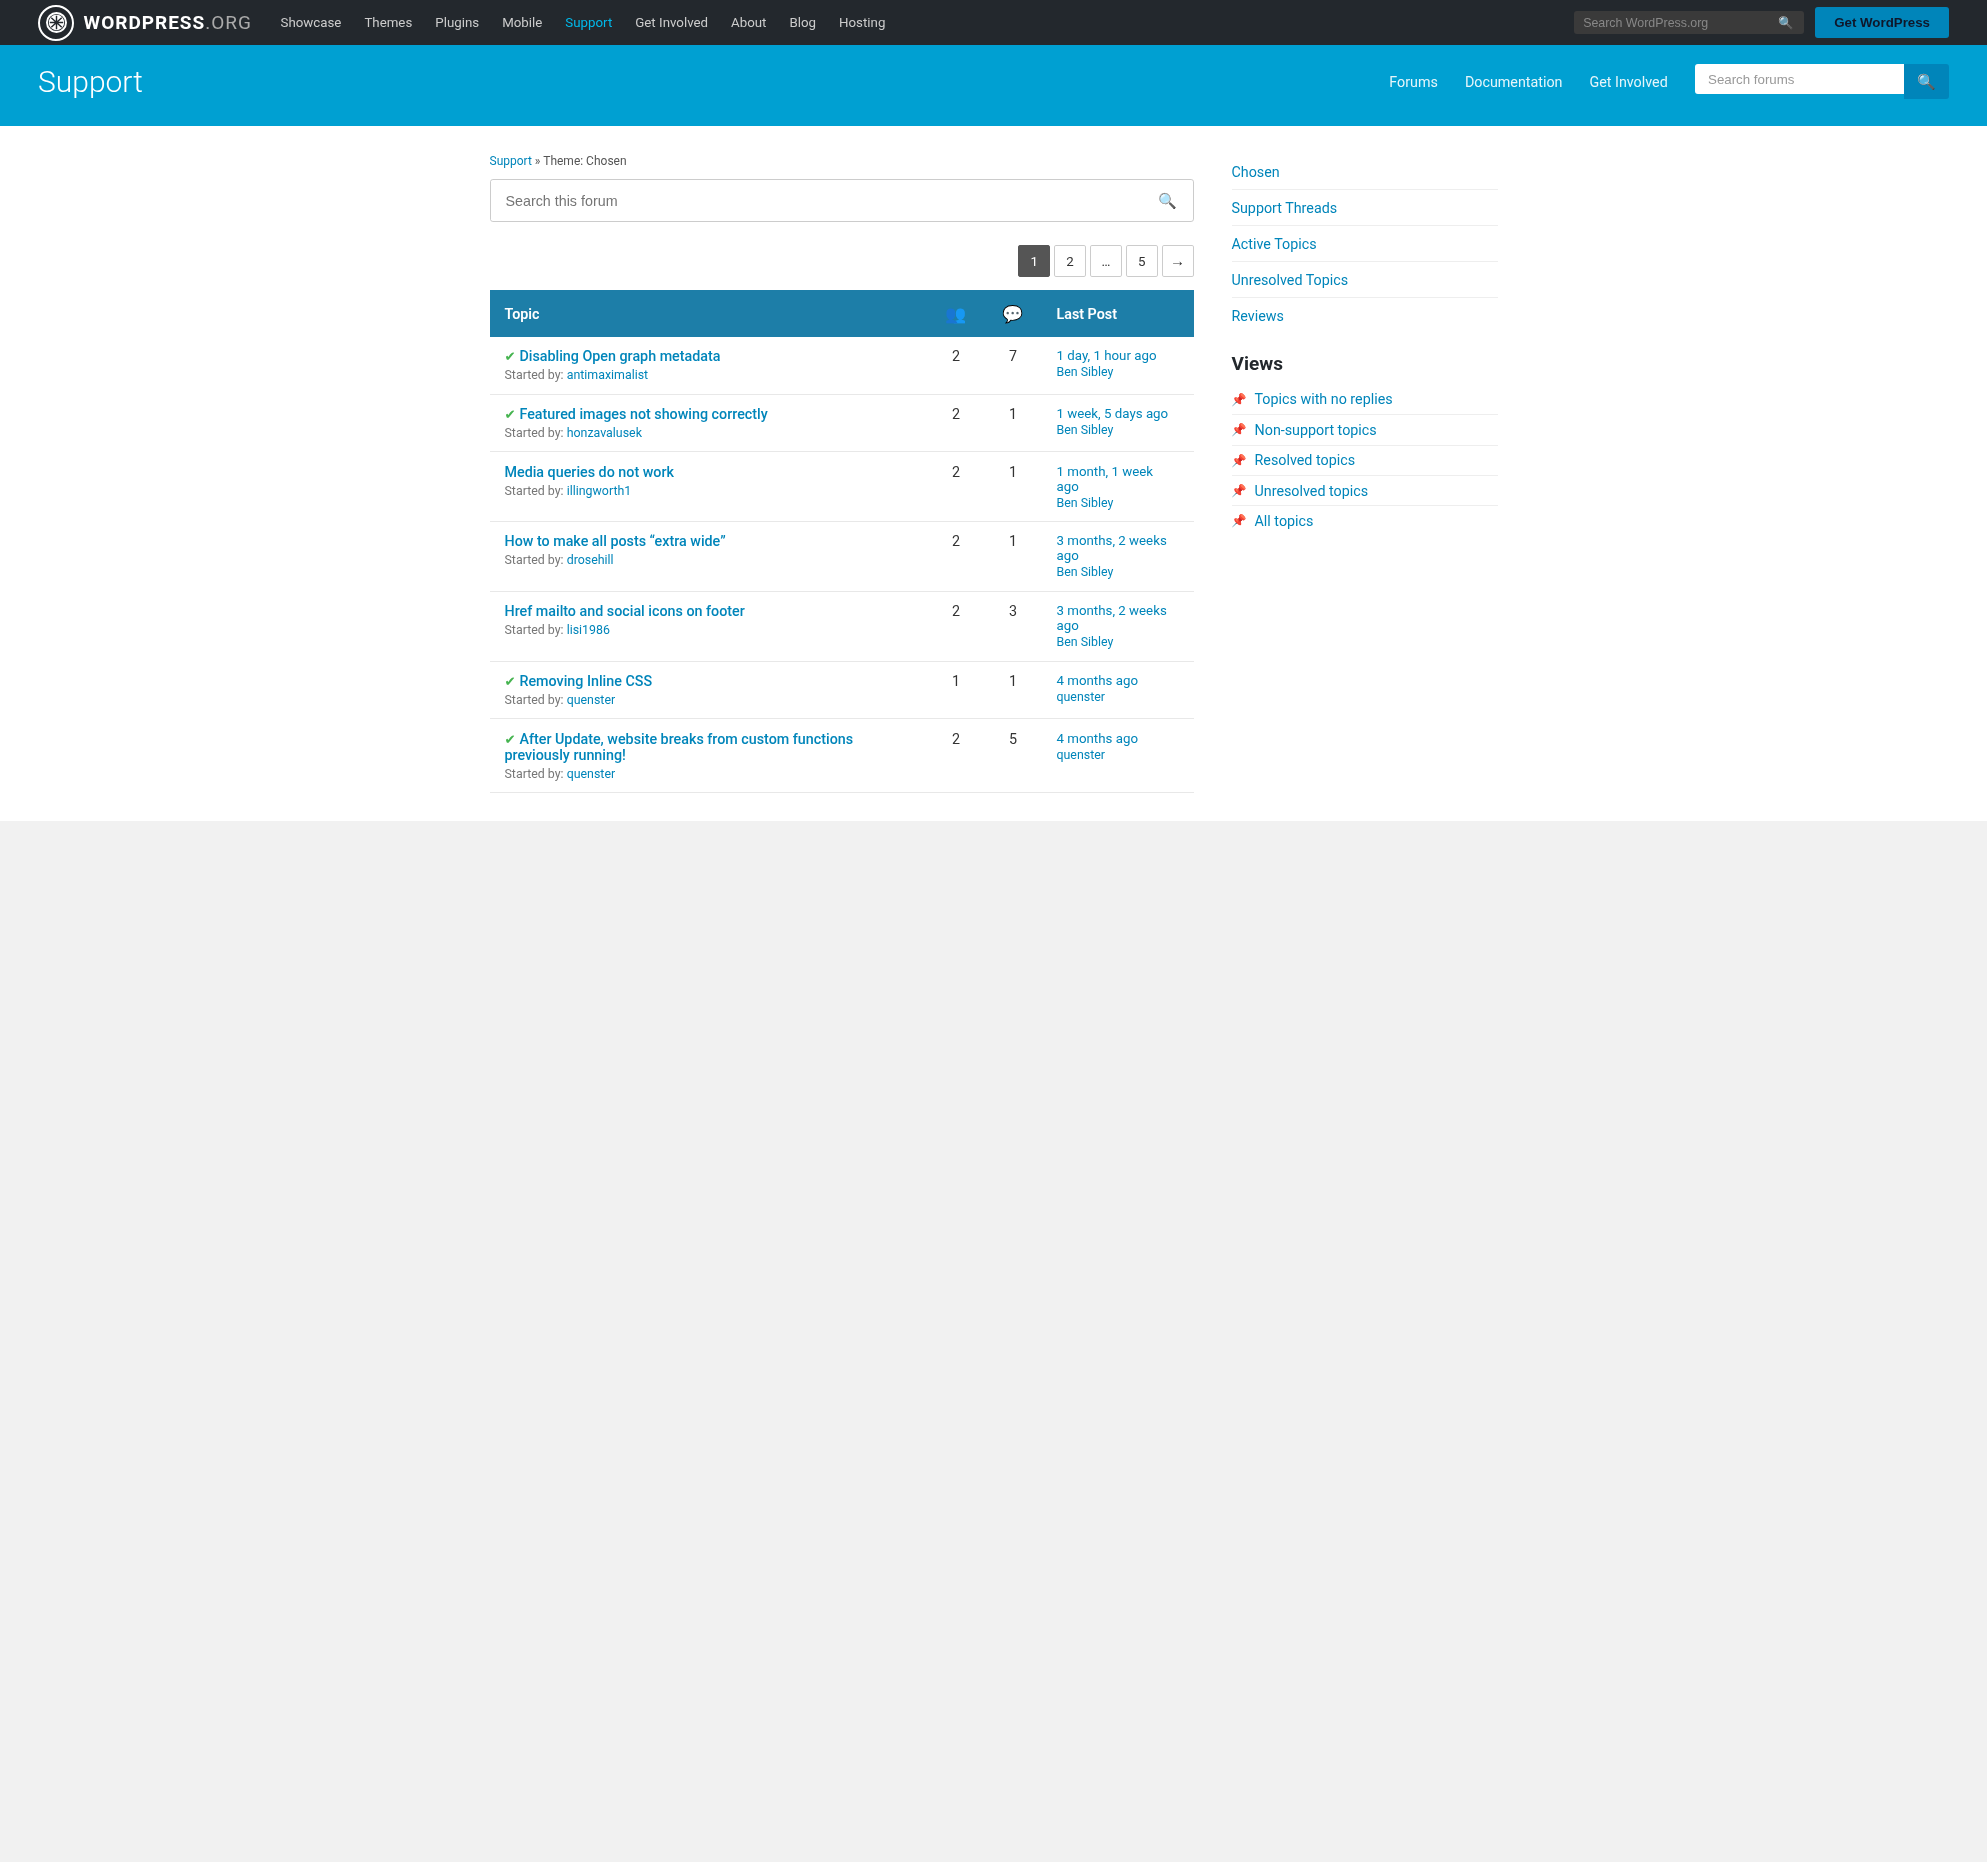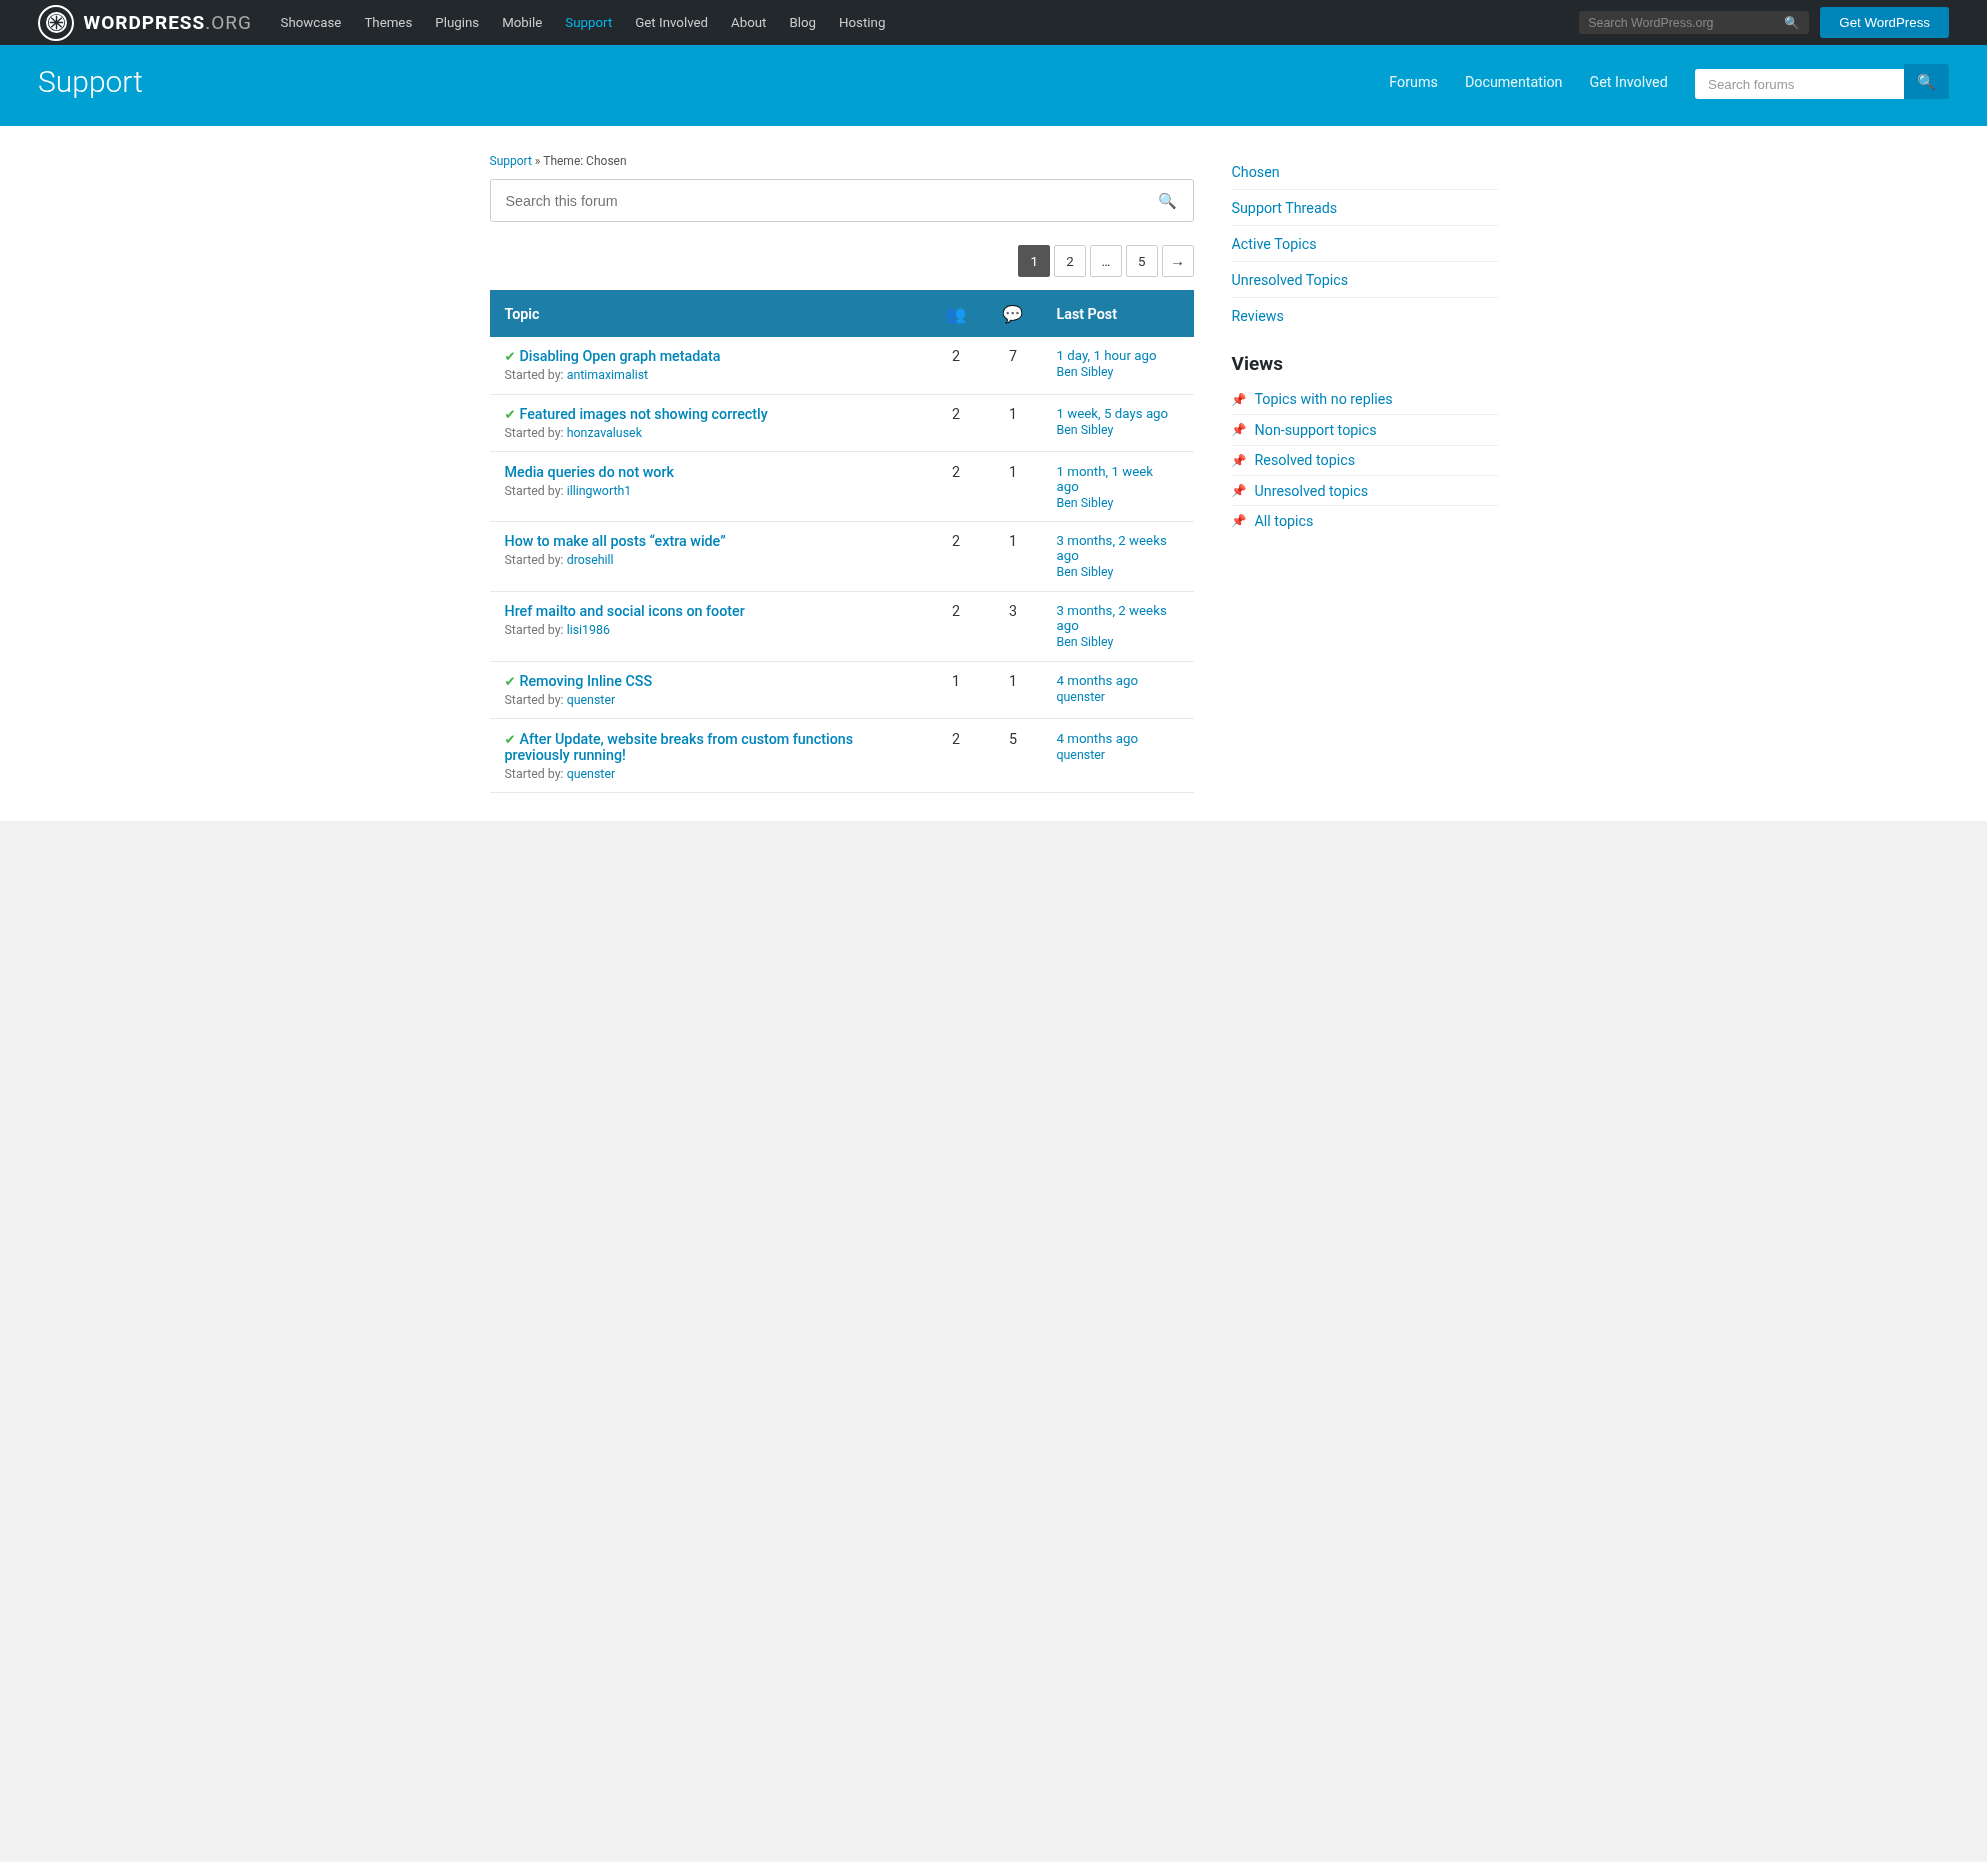--- a/index.html
+++ b/index.html
@@ -11,28 +11,28 @@
     .wp-logo { display: flex; align-items: center; gap: 9.5px; color: #fff; text-decoration: none; margin-right: 28.5px; }
     .wp-logo-circle { width: 36px; height: 36px; border-radius: 50%; border: 2.9px solid #fff; display: flex; align-items: center; justify-content: center; color: #fff; font-weight: 900; font-size: 17px; flex-shrink: 0; }
     .top-nav { display: flex; gap: 23px; }
     .top-nav a { color: #ccc; text-decoration: none; font-size: 13.3px; }
     .top-nav a.active { color: #00b9eb; }
     .top-bar-right { display: flex; align-items: center; gap: 11.4px; }
     .top-search { display: flex; align-items: center; background: #3a3a3a; border-radius: 2.9px; padding: 3.8px 9.5px; gap: 5.7px; }
     .top-search input { background: transparent; border: none; outline: none; color: #ccc; font-size: 12.4px; width: 190px; }
     .top-search input::placeholder { color: #888; }
     .top-search-icon { color: #aaa; font-size: 12.4px; }
-    .get-wp-btn { background: #0085ba; color: #ffffff; border: none; padding: 7.6px 19px; border-radius: 2.9px; font-size: 13.3px; font-weight: 400; cursor: pointer; }
+    .get-wp-btn { background: #0085ba; color: #0f172a; border: none; padding: 7.6px 19px; border-radius: 2.9px; font-size: 13.3px; font-weight: 700; cursor: pointer; }
 
     
     .support-header { background: #00a0d2; padding: 19px 38px; display: flex; align-items: center; justify-content: space-between; }
     .support-title { color: #fff; font-size: 30px; font-weight: 300; }
     .support-nav { display: flex; align-items: center; gap: 27px; }
     .support-nav a { color: #fff; text-decoration: none; font-size: 14.3px; opacity: 0.9; }
-    .support-search { display: flex; align-items: flex-end; }
+    .support-search { display: flex; align-items: flex-start; }
     .support-search input { border: none; outline: none; padding: 7.6px 13.3px; font-size: 13.3px; width: 209px; border-radius: 2.9px 0 0 2.9px; }
     .support-search input::placeholder { color: #999; }
     .support-search-btn { background: #0085ba; border: none; color: #fff; padding: 8.6px 13.3px; cursor: pointer; border-radius: 0 2.9px 2.9px 0; font-size: 15px; }
 
     
     .main-wrapper { max-width: 1046px; margin: 0 auto; padding: 28.5px 19px; display: flex; gap: 38px; background: #fff; }
     .content-area { flex: 1; min-width: 0; }
     .sidebar { width: 266px; flex-shrink: 0; }
 
     

